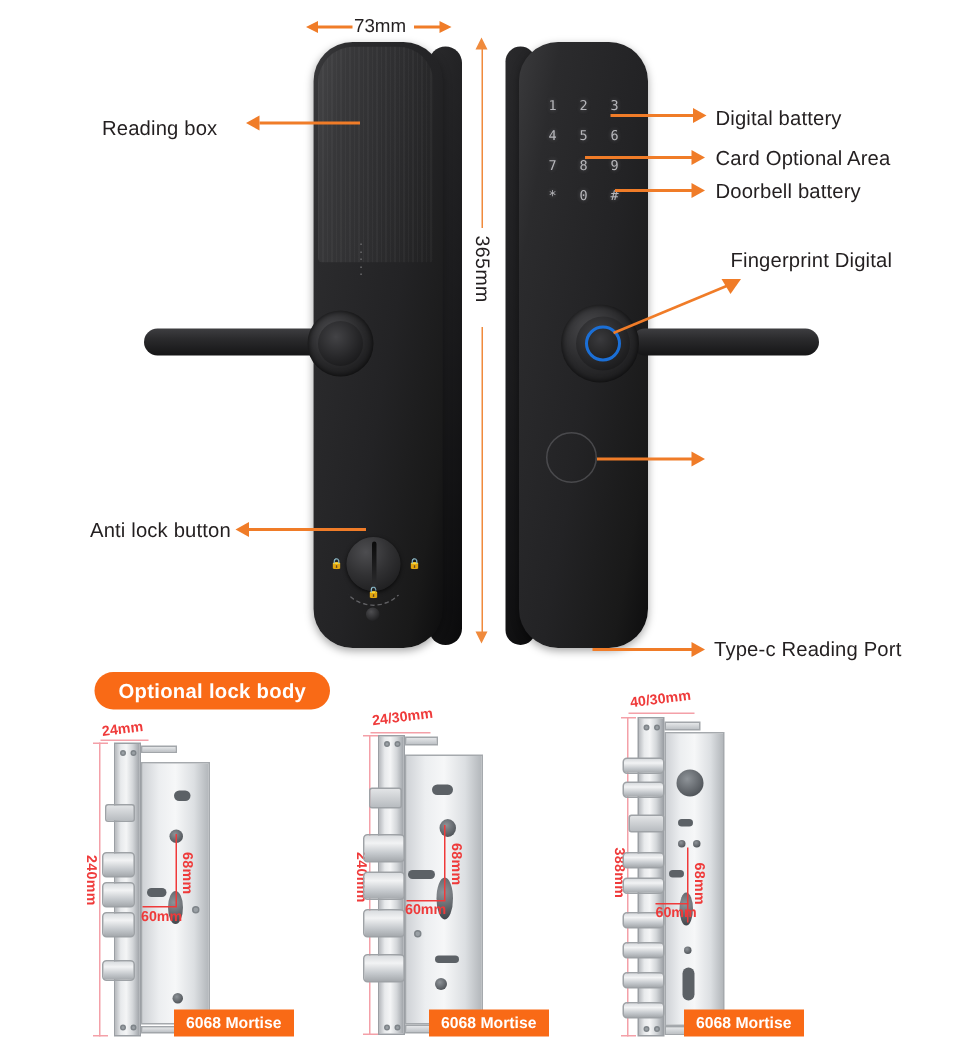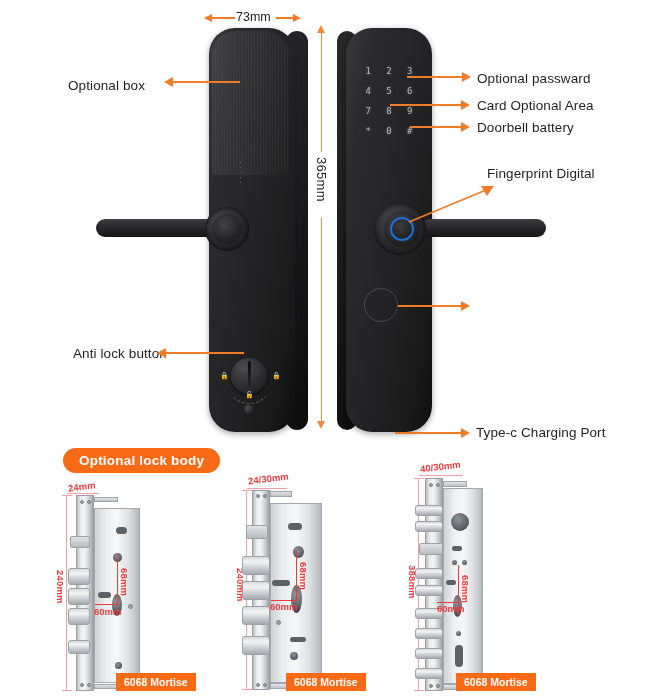--- a/index.html
+++ b/index.html
@@ -168,25 +168,25 @@
 
     <div class="knob" style="left:231px; top:358px; width:36px; height:36px;"></div>
     <div class="knob-slot" style="left:248px; top:361px; height:30px;"></div>
     <div class="mini-ico" style="left:220px; top:372px;">🔒</div>
     <div class="mini-ico" style="left:272px; top:372px;">🔒</div>
     <div class="arc" style="left:225px; top:356px; width:48px; height:48px;"></div>
     <div class="mini-ico" style="left:245px; top:391px;">🔓</div>
     <div class="small-hole" style="left:244px; top:405px; width:9px; height:9px;"></div>
   </div>
 
-  <div class="lbl" style="left:68px; top:78px;">Optional box</div>
+  <div class="lbl" style="left:68px; top:78px;">Reading box</div>
   <div class="lead-head-l" style="left:164px; top:77px;"></div>
   <div class="lead" style="left:173px; top:81px; width:67px;"></div>
 
-  <div class="lbl" style="left:60px; top:346px;margin-left:13px;">Anti lock button</div>
+  <div class="lbl" style="left:60px; top:346px;">Anti lock button</div>
   <div class="lead-head-l" style="left:157px; top:348px;"></div>
   <div class="lead" style="left:166px; top:352px; width:78px;"></div>
 
   <div>
     <div class="ar-u" style="left:317px; top:25px;"></div>
     <div class="dim-line-v" style="left:320.7px; top:32px; height:120px;"></div>
     <div class="vtext" style="left:314px; top:157px;">365mm</div>
     <div class="dim-line-v" style="left:320.7px; top:218px; height:204px;"></div>
     <div class="ar-d" style="left:317px; top:421px;"></div>
   </div>
@@ -214,42 +214,42 @@
 
     <div class="handle" style="left:421px; top:219px; width:125px;"></div>
     <div class="hub" style="left:374px; top:203px; width:52px; height:52px;"></div>
     <div class="hub2" style="left:384px; top:211px; width:36px; height:36px;"></div>
     <div class="fp-inner" style="left:392px; top:219px; width:20px; height:20px;"></div>
     <div class="fp-ring" style="left:390px; top:217px; width:24px; height:24px;"></div>
   </div>
 
   <div class="lead" style="left:407px; top:76px; width:56px;"></div>
   <div class="lead-head-r" style="left:462px; top:72px;"></div>
-  <div class="lbl" style="left:477px; top:71px;">Optional passward</div>
+  <div class="lbl" style="left:477px; top:71px;">Digital battery</div>
 
   <div class="lead" style="left:390px; top:104px; width:72px;"></div>
   <div class="lead-head-r" style="left:461px; top:100px;"></div>
   <div class="lbl" style="left:477px; top:98px;">Card Optional Area</div>
 
   <div class="lead" style="left:410px; top:126px; width:52px;"></div>
   <div class="lead-head-r" style="left:461px; top:122px;"></div>
   <div class="lbl" style="left:477px; top:120px;">Doorbell battery</div>
 
   <svg style="position:absolute; left:0; top:0; width:646px; height:700px; pointer-events:none;">
     <line x1="409" y1="222" x2="486" y2="190" stroke="#f07c28" stroke-width="1.7"></line>
     <polygon points="494,186 481,186 487,196" fill="#f07c28"></polygon>
   </svg>
   <div class="lbl" style="left:487px; top:166px;">Fingerprint Digital</div>
 
   <div class="lead" style="left:398px; top:305px; width:64px;"></div>
   <div class="lead-head-r" style="left:461px; top:301px;"></div>
 
   <div class="lead" style="left:395px; top:432px; width:67px;"></div>
   <div class="lead-head-r" style="left:461px; top:428px;"></div>
-  <div class="lbl" style="left:476px; top:425px;">Type-c Charging Port</div>
+  <div class="lbl" style="left:476px; top:425px;">Type-c Reading Port</div>
 
   <div class="banner" style="left:63px; top:448px;">Optional lock body</div>
 
   <div class="mort">
 
     <div class="pink-cap-h" style="left:67px; top:493px; width:32px;"></div>
     <div class="dim-red" style="left:68px; top:481px; transform:rotate(-7deg);">24mm</div>
 
     <div class="pink-line-v" style="left:66px; top:495px; height:196px;"></div>
     <div class="pink-cap-h" style="left:62px; top:495px; width:10px;"></div>

